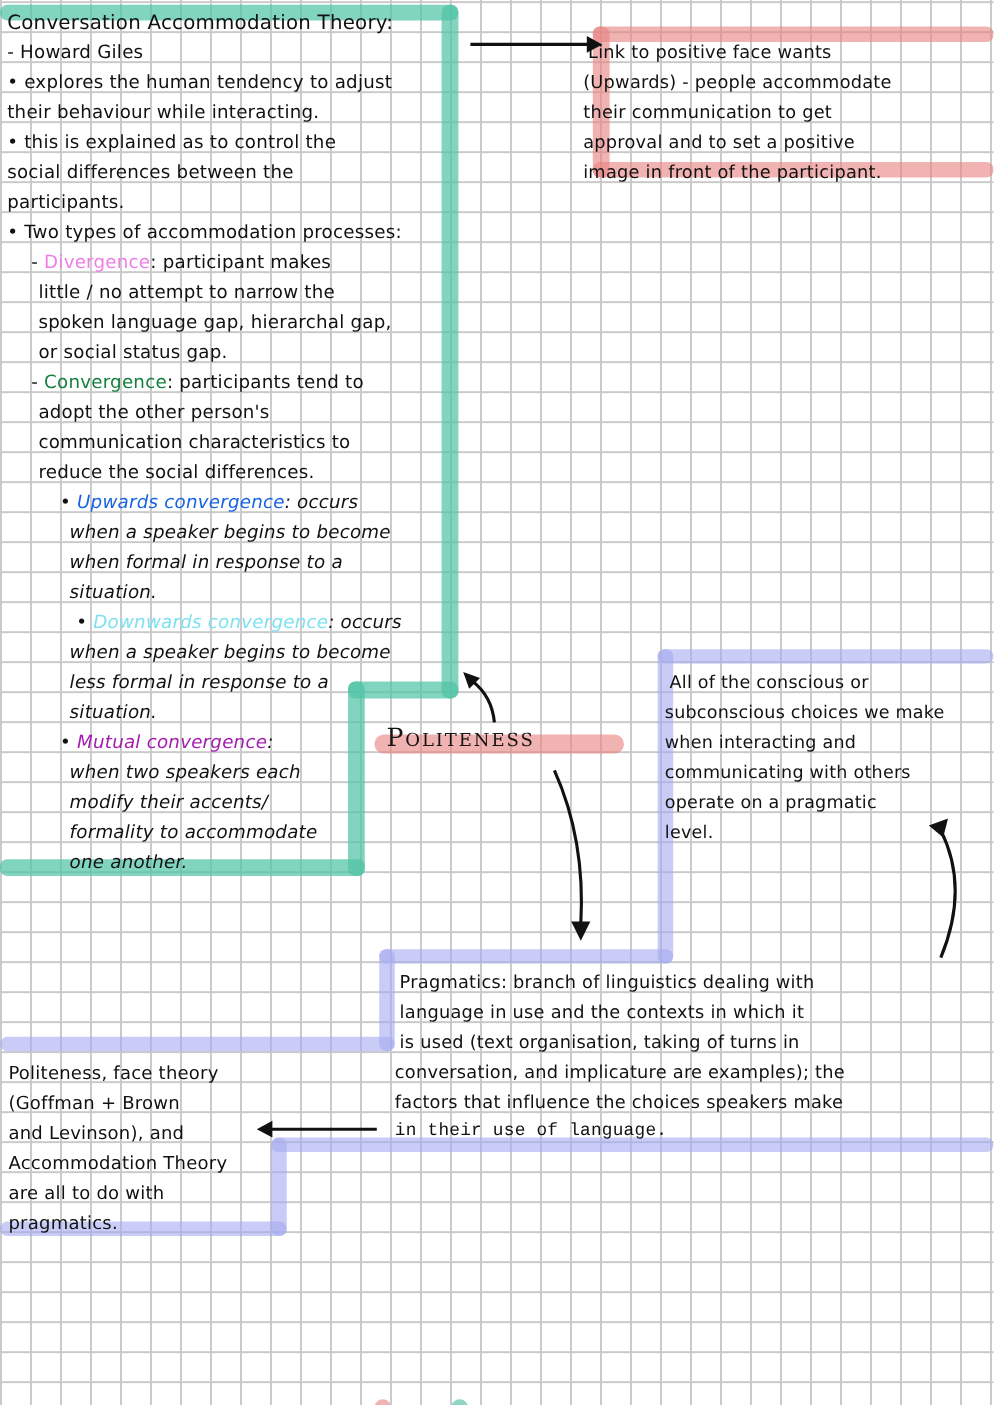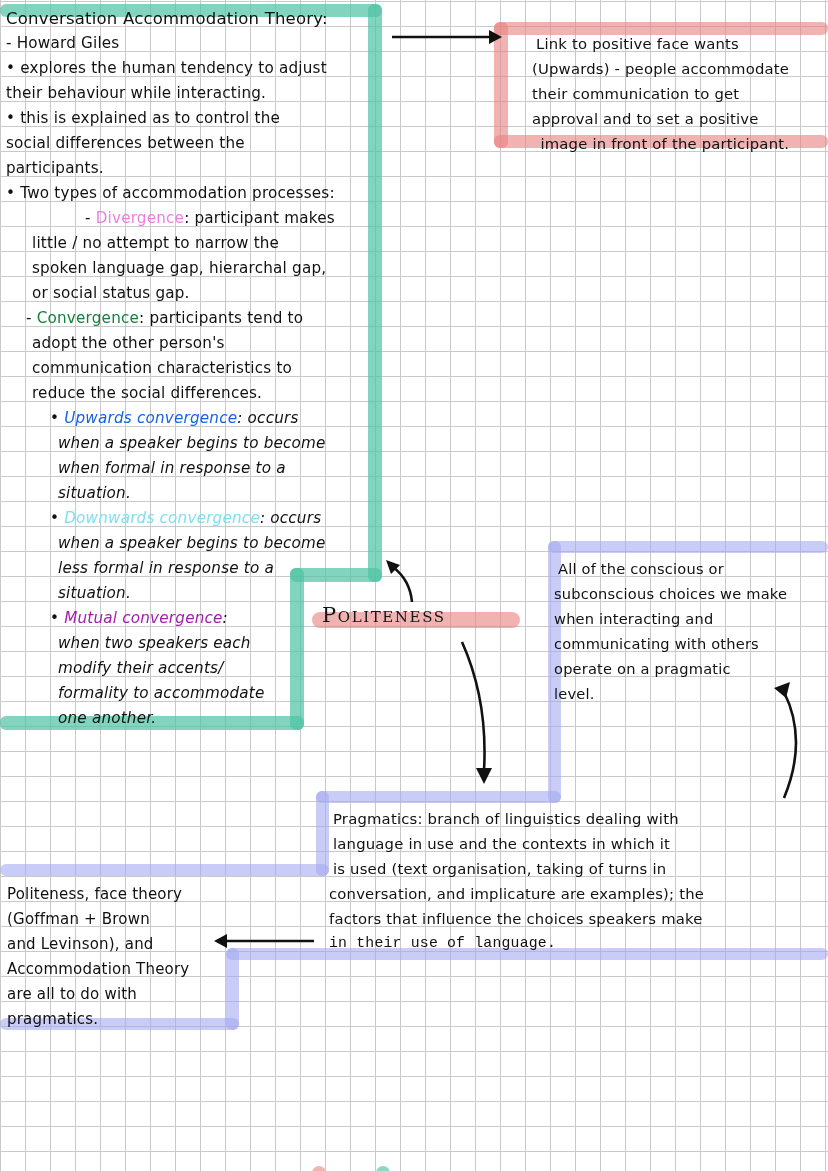--- a/index.html
+++ b/index.html
@@ -83,53 +83,53 @@
 <div class="block" style="left:6px;top:6px;">
   <span class="ln" style="font-size:16.5px;">Conversation Accommodation Theory:</span>
   <span class="ln">- Howard Giles</span>
   <span class="ln">• explores the human tendency to adjust</span>
   <span class="ln">their behaviour while interacting.</span>
   <span class="ln">• this is explained as to control the</span>
   <span class="ln">social differences between the</span>
   <span class="ln">participants.</span>
   <span class="ln">• Two types of accommodation processes:</span>
 
-  <span class="ln ind1" style="padding-left:20px;text-align:right;"><span>- </span><span class="t-pink">Divergence</span><span>: participant makes</span></span>
+  <span class="ln ind1" style="padding-left:20px;"><span>- </span><span class="t-pink">Divergence</span><span>: participant makes</span></span>
   <span class="ln ind1">little / no attempt to narrow the</span>
   <span class="ln ind1">spoken language gap, hierarchal gap,</span>
   <span class="ln ind1">or social status gap.</span>
 
   <span class="ln ind1" style="padding-left:20px;"><span>- </span><span class="t-cyan">Convergence</span><span>: participants tend to</span></span>
   <span class="ln ind1">adopt the other person's</span>
   <span class="ln ind1">communication characteristics to</span>
   <span class="ln ind1">reduce the social differences.</span>
 
   <span class="ln ind2" style="padding-left:44px;"><span>• </span><span class="t-blue">Upwards convergence</span><span>: occurs</span></span>
   <span class="ln ind2">when a speaker begins to become</span>
   <span class="ln ind2">when formal in response to a</span>
   <span class="ln ind2">situation.</span>
 
-  <span class="ln ind2" style="padding-left:44px;"><span>• </span><span class="t-lblue">Downwards convergence</span><span>: occurs</span></span>
+  <span class="ln ind2" style="padding-left:44px;text-align:right;"><span>• </span><span class="t-lblue">Downwards convergence</span><span>: occurs</span></span>
   <span class="ln ind2">when a speaker begins to become</span>
   <span class="ln ind2">less formal in response to a</span>
   <span class="ln ind2">situation.</span>
 
   <span class="ln ind2" style="padding-left:44px;"><span>• </span><span class="t-navy">Mutual convergence</span><span>:</span></span>
   <span class="ln ind2">when two speakers each</span>
   <span class="ln ind2">modify their accents/</span>
   <span class="ln ind2">formality to accommodate</span>
   <span class="ln ind2">one another.</span>
 </div>
 
-<div class="block" style="left:536px;top:31px;font-size:14.8px;">
+<div class="block" style="left:490px;top:31px;font-size:14.8px;">
   <span class="ln">Link to positive face wants</span>
   <span class="ln" style="margin-left:-4px;">(Upwards) - people accommodate</span>
   <span class="ln" style="margin-left:-4px;">their communication to get</span>
   <span class="ln" style="margin-left:-4px;">approval and to set a positive</span>
-  <span class="ln" style="margin-left:-4px;text-align:right;">image in front of the participant.</span>
+  <span class="ln" style="margin-left:-4px;">image in front of the participant.</span>
 </div>
 
 <div class="title-heading">Politeness</div>
 
 <div class="block" style="left:558px;top:556px;font-size:14.6px;">
   <span class="ln">All of the conscious or</span>
   <span class="ln" style="margin-left:-4px;">subconscious choices we make</span>
   <span class="ln" style="margin-left:-4px;">when interacting and</span>
   <span class="ln" style="margin-left:-4px;">communicating with others</span>
   <span class="ln" style="margin-left:-4px;">operate on a pragmatic</span>

